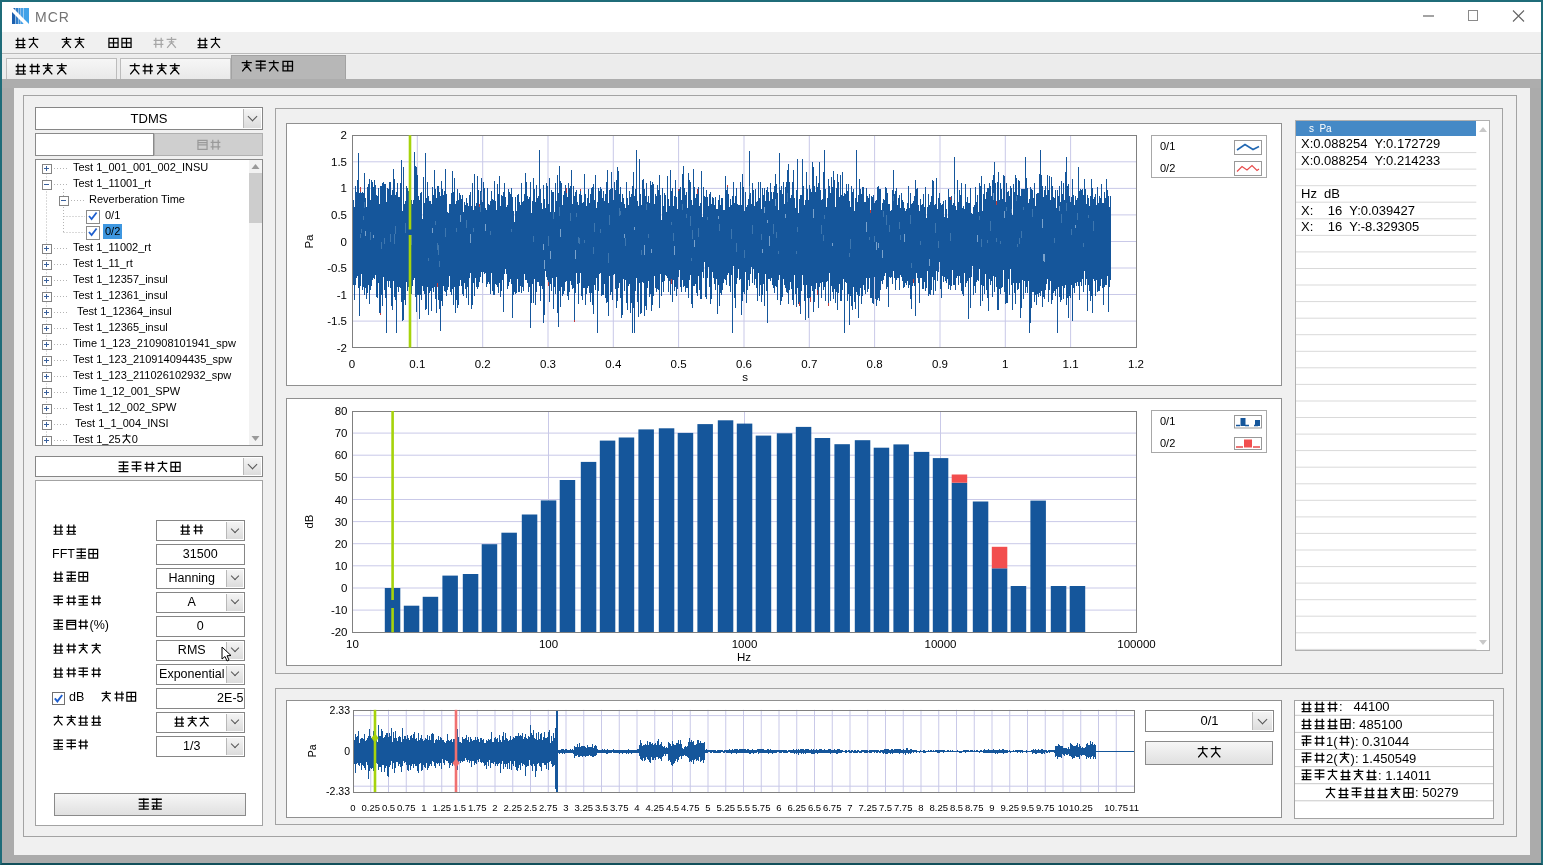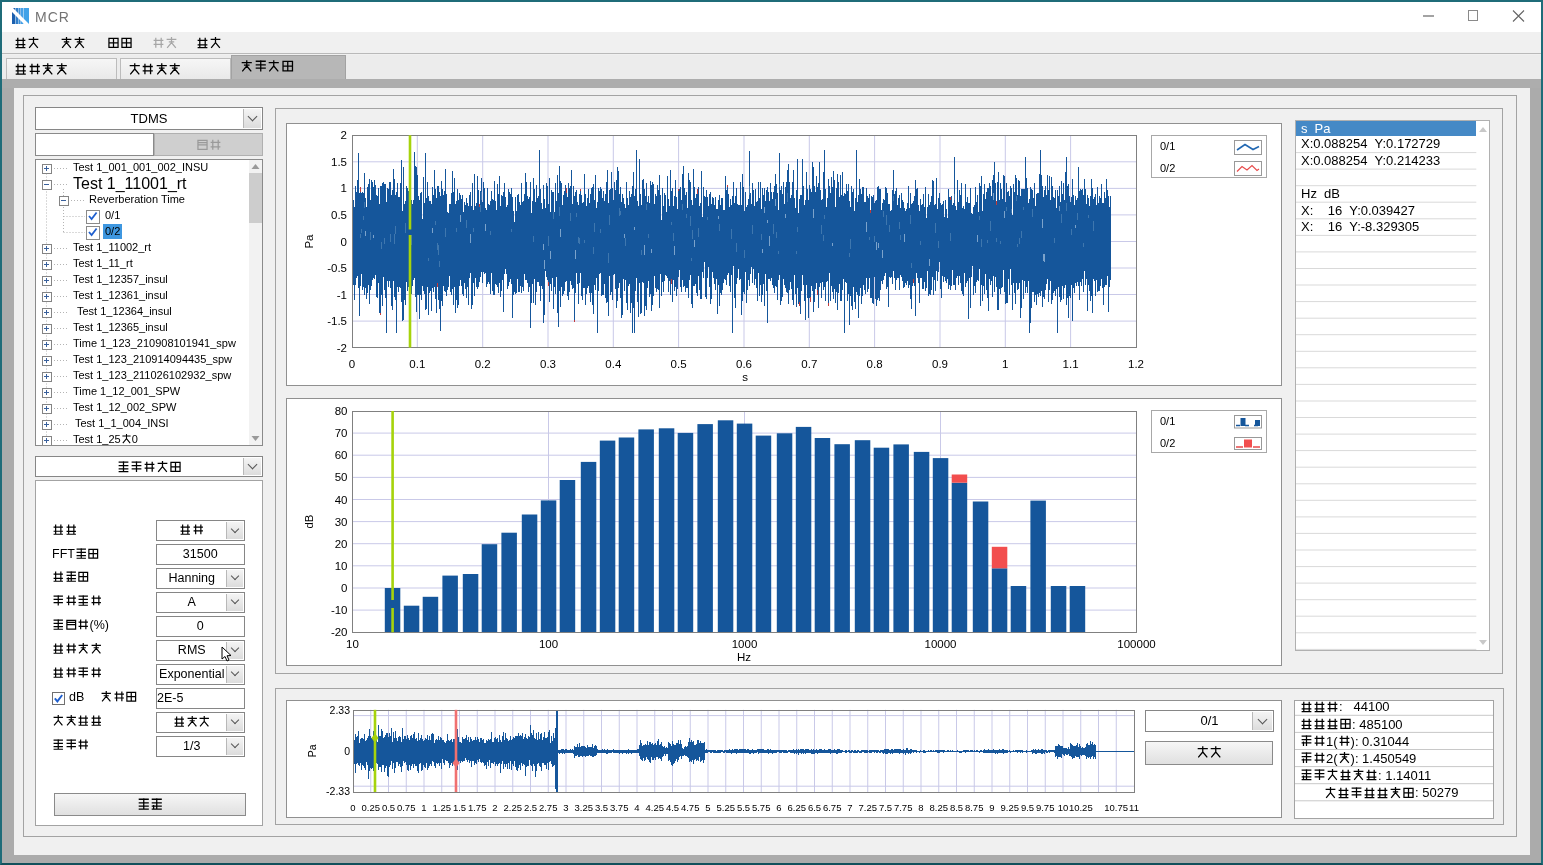--- a/index.html
+++ b/index.html
@@ -170,21 +170,21 @@
     <path d="M15,264.5 H33" stroke="#b4b4b4" stroke-width="1" stroke-dasharray="1,2" fill="none"></path>
     <rect x="6.5" y="260.5" width="9" height="9" fill="#fff" stroke="#848484"></rect>
     <path d="M8,264.5 H13" stroke="#39609c" stroke-width="1" fill="none"></path>
     <path d="M10.5,262 V267" stroke="#39609c" stroke-width="1" fill="none"></path>
     <path d="M15,280.5 H33" stroke="#b4b4b4" stroke-width="1" stroke-dasharray="1,2" fill="none"></path>
     <rect x="6.5" y="276.5" width="9" height="9" fill="#fff" stroke="#848484"></rect>
     <path d="M8,280.5 H13" stroke="#39609c" stroke-width="1" fill="none"></path>
     <path d="M10.5,278 V283" stroke="#39609c" stroke-width="1" fill="none"></path>
   </svg>
 <div class="abs" style="left:73px;top:160px;font-size:11px;height:15px;line-height:15px;white-space:nowrap">Test 1_001_001_002_INSU</div>
-<div class="abs" style="left:73px;top:176px;font-size:16px;height:15px;line-height:15px;white-space:nowrap">Test 1_11001_rt</div>
+<div class="abs" style="left:73px;top:176px;font-size:11px;height:15px;line-height:15px;white-space:nowrap">Test 1_11001_rt</div>
 <div class="abs" style="left:89px;top:192px;font-size:11px;height:15px;line-height:15px;white-space:nowrap">Reverberation Time</div>
 <div class="abs" style="left:105px;top:208px;font-size:11px;height:15px;line-height:15px;white-space:nowrap">0/1</div>
 <div class="abs" style="left:105px;top:224px;font-size:11px;height:15px;line-height:15px;white-space:nowrap;background:#3e97e0;padding:0 2px;margin-left:-2px">0/2</div>
 <div class="abs" style="left:73px;top:240px;font-size:11px;height:15px;line-height:15px;white-space:nowrap">Test 1_11002_rt</div>
 <div class="abs" style="left:73px;top:256px;font-size:11px;height:15px;line-height:15px;white-space:nowrap">Test 1_11_rt</div>
 <div class="abs" style="left:73px;top:272px;font-size:11px;height:15px;line-height:15px;white-space:nowrap">Test 1_12357_insul</div>
 <div class="abs" style="left:73px;top:288px;font-size:11px;height:15px;line-height:15px;white-space:nowrap">Test 1_12361_insul</div>
 <div class="abs" style="left:77px;top:304px;font-size:11px;height:15px;line-height:15px;white-space:nowrap">Test 1_12364_insul</div>
 <div class="abs" style="left:73px;top:320px;font-size:11px;height:15px;line-height:15px;white-space:nowrap">Test 1_12365_insul</div>
 <div class="abs" style="left:73px;top:336px;font-size:11px;height:15px;line-height:15px;white-space:nowrap">Time 1_123_210908101941_spw</div>
@@ -293,21 +293,21 @@
     <path d="M2.8,6.4 l2.6,3 4.8,-6.4" stroke="#1f5fce" stroke-width="1.9" fill="none"></path>
   </svg>
 <div class="abs" style="left:69px;top:690px;font-size:12.5px">dB</div>
 <div class="abs" style="left:100px;top:690px;font-size:12.5px"><svg class="z">
       <use href="#u53c2"></use>
     </svg><svg class="z">
       <use href="#u8003"></use>
     </svg><svg class="z">
       <use href="#u503c"></use>
     </svg></div>
-<div class="abs white" style="left:156px;top:687.5px;width:88.5px;height:21px;border:1px solid #868686;text-align:left;font-size:12.5px;line-height:19px">2E-5</div>
+<div class="abs white" style="left:156px;top:687.5px;width:88.5px;height:21px;border:1px solid #868686;text-align:right;font-size:12.5px;line-height:19px">2E-5</div>
 <div class="abs" style="left:52px;top:714px;font-size:12.5px;white-space:nowrap"><svg class="z">
       <use href="#u663e"></use>
     </svg><svg class="z">
       <use href="#u793a"></use>
     </svg><svg class="z">
       <use href="#u7c7b"></use>
     </svg><svg class="z">
       <use href="#u578b"></use>
     </svg></div>
 <div class="combo" style="left:156px;top:711.5px;width:88.5px;height:21px;font-size:12.5px;line-height:19px;padding-right:17px"><svg class="z">
@@ -454,21 +454,21 @@
     <path d="M2,10.5H6 M11,10.5H15 M20,10.5H24" stroke="#15569b" stroke-width="1.5" fill="none"></path>
     <rect x="6.5" y="3" width="5" height="8" fill="#15569b"></rect>
     <rect x="21" y="5" width="5" height="6" fill="#15569b"></rect>
   </svg>
 <svg class="abs" style="left:1233.7px;top:437.2px" width="28" height="13" viewBox="0 0 28 13">
     <rect x="0.5" y="0.5" width="27" height="12" fill="#fff" stroke="#999"></rect>
     <path d="M2,10H9 M19,10H26" stroke="#e84b4b" stroke-width="1.5" fill="none"></path>
     <rect x="10" y="2.5" width="8" height="8" fill="#f24e4e"></rect>
   </svg>
 <div class="abs" style="left:1294.9px;top:119.7px;width:195px;height:531.8px;border:1px solid #b0b0b0;background:#fff"></div>
-<div class="abs" style="left:1295.9px;top:120.7px;width:180.3px;height:15.7px;background:#4589c6;color:#fff;font-size:13px;line-height:15px;padding-left:5px">s&nbsp;&nbsp;Pa</div>
+<div class="abs" style="left:1295.9px;top:120.7px;width:180.3px;height:15.7px;background:#4589c6;color:#fff;font-size:10px;line-height:15px;padding-left:13px">s&nbsp;&nbsp;Pa</div>
 <svg class="abs" style="left:1295.9px;top:136.4px" width="181" height="514" viewBox="0 0 181 514" font-family="Liberation Sans,sans-serif">
     <path d="M0,16.6H180.3" stroke="#d9d9d9" stroke-width="1" fill="none"></path>
     <path d="M0,33.1H180.3" stroke="#d9d9d9" stroke-width="1" fill="none"></path>
     <path d="M0,49.7H180.3" stroke="#d9d9d9" stroke-width="1" fill="none"></path>
     <path d="M0,66.2H180.3" stroke="#d9d9d9" stroke-width="1" fill="none"></path>
     <path d="M0,82.8H180.3" stroke="#d9d9d9" stroke-width="1" fill="none"></path>
     <path d="M0,99.4H180.3" stroke="#d9d9d9" stroke-width="1" fill="none"></path>
     <path d="M0,115.9H180.3" stroke="#d9d9d9" stroke-width="1" fill="none"></path>
     <path d="M0,132.5H180.3" stroke="#d9d9d9" stroke-width="1" fill="none"></path>
     <path d="M0,149.0H180.3" stroke="#d9d9d9" stroke-width="1" fill="none"></path>

